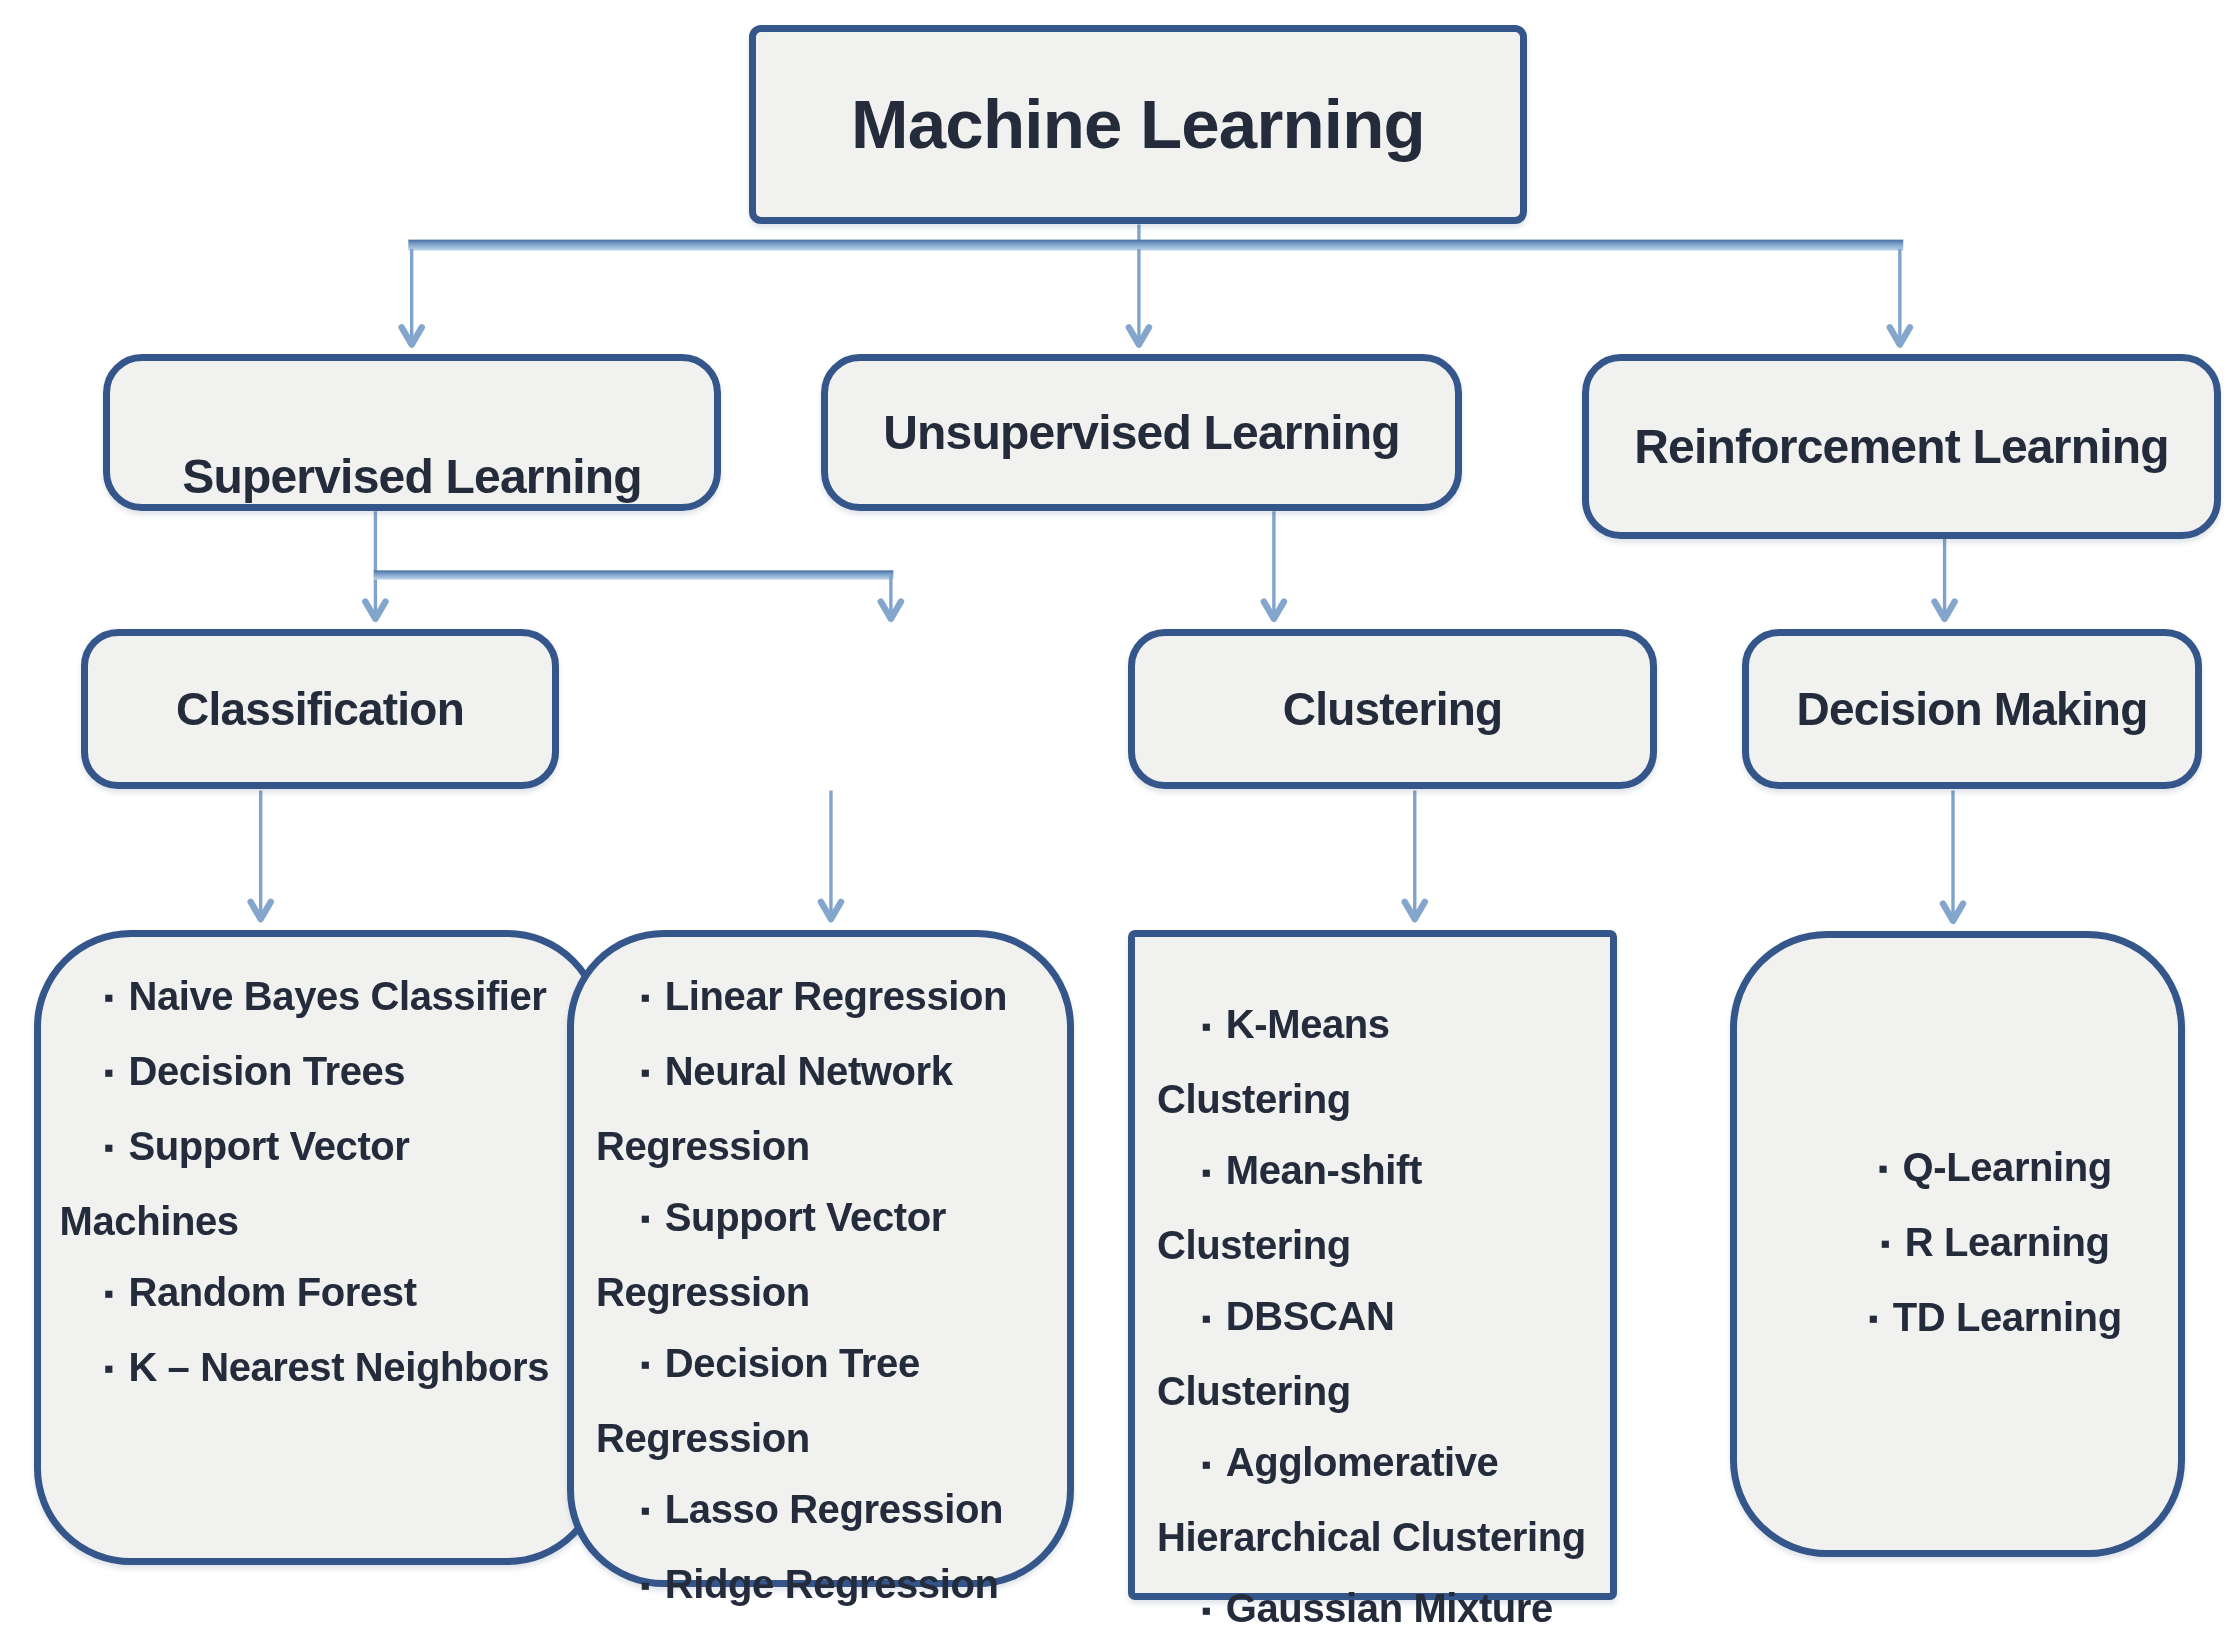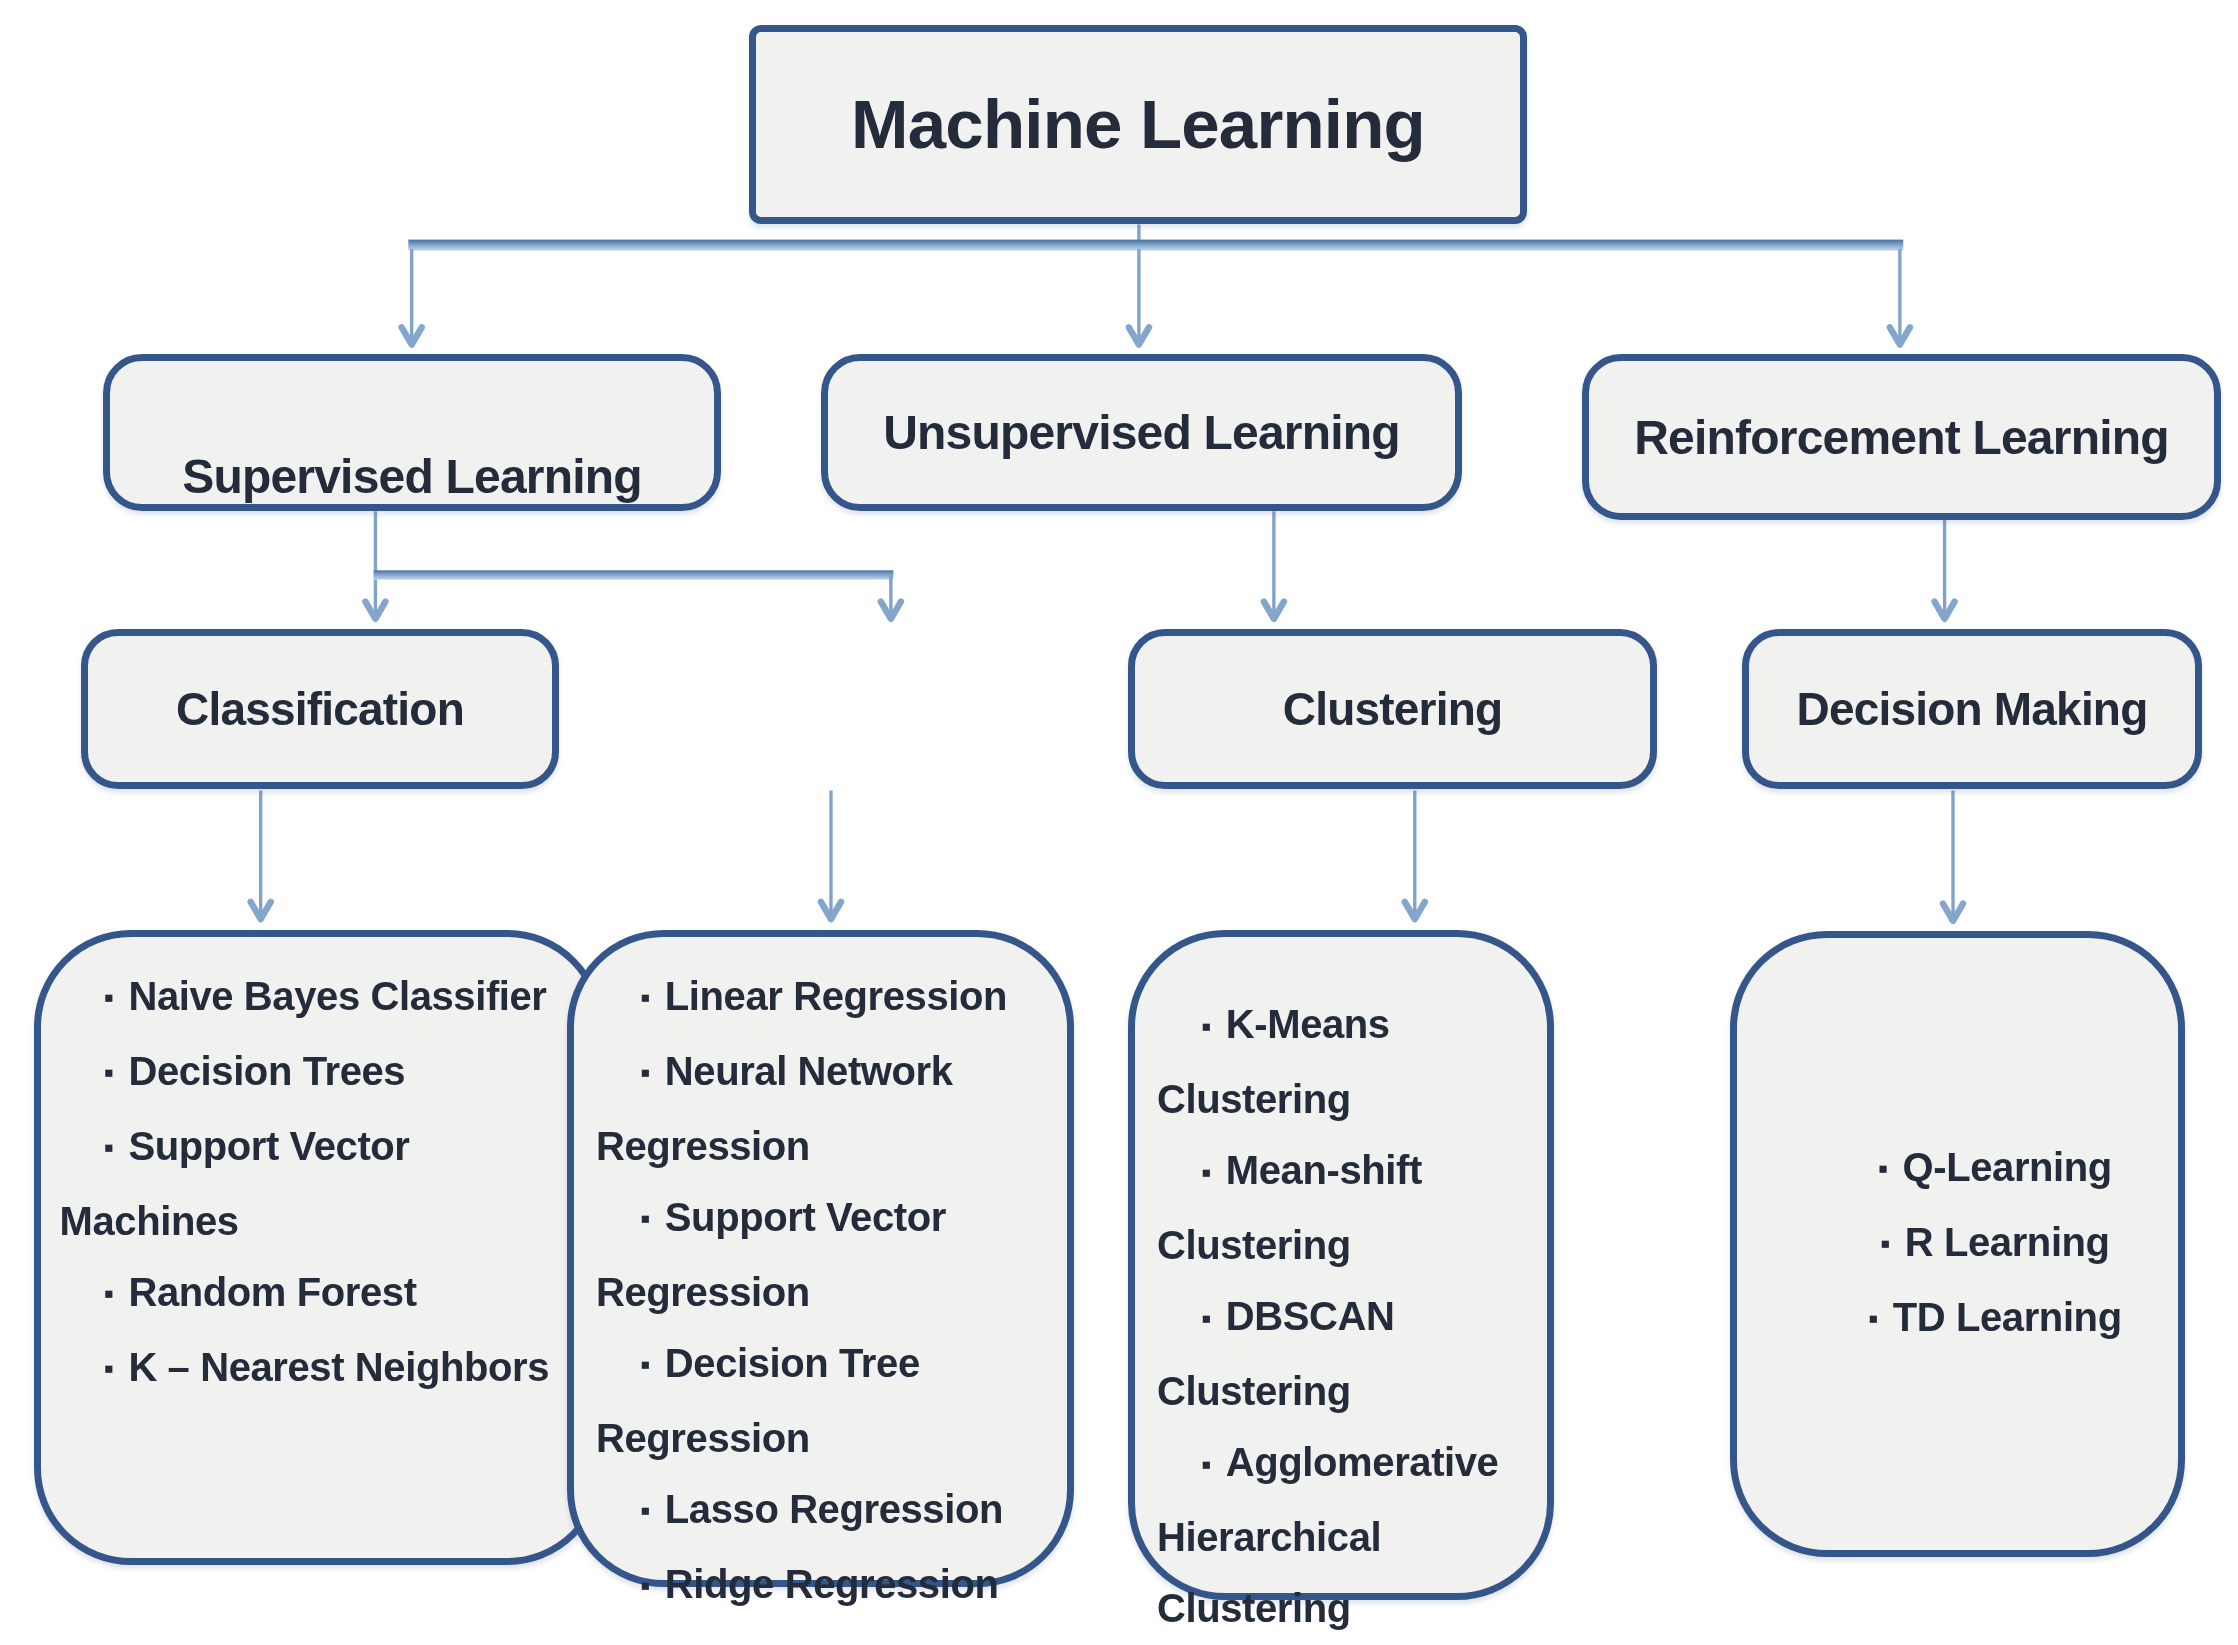--- a/index.html
+++ b/index.html
@@ -68,28 +68,28 @@
     display: flex;
     flex-direction: column;
     justify-content: center;
   }
   #list-decision li { text-indent: 0; text-align: center; }
 
   
   #node-ml            { left: 749px;  top: 25px;   width: 778px; height: 199px; }
   #node-supervised    { left: 103px;  top: 354px;  width: 618px; height: 157px; align-items: flex-end; }
   #node-unsupervised  { left: 821px;  top: 354px;  width: 641px; height: 157px; }
-  #node-reinforcement { left: 1582px; top: 354px;  width: 639px; height: 166px; }
+  #node-reinforcement { left: 1582px; top: 354px;  width: 639px; height: 185px; }
   #node-classification{ left: 72px;   top: 629px;  width: 478px; height: 160px; margin-left: 9px; }
   #node-regression    { left: 595px;  top: 629px;  width: 478px; height: 160px; }
   #node-clustering    { left: 1128px; top: 629px;  width: 529px; height: 160px; }
   #node-decision      { left: 1742px; top: 629px;  width: 460px; height: 160px; }
   #list-classification{ left: 34px;   top: 930px; width: 570px; height: 635px; }
   #list-regression    { left: 567px;  top: 930px; width: 507px; height: 657px; }
-  #list-clustering    { left: 1128px; top: 930px; width: 426px; height: 670px; }
+  #list-clustering    { left: 1128px; top: 930px; width: 489px; height: 670px; border-radius: 7px; }
   #list-decision      { left: 1730px; top: 931px; width: 455px; height: 626px; }
 </style>
 </head>
 <body>
 
 <div class="canvas">
 
   <svg class="connectors" viewBox="0 0 2654 1951" xmlns="http://www.w3.org/2000/svg">
     <defs>
       <linearGradient id="barGrad" x1="0" y1="0" x2="0" y2="1">

